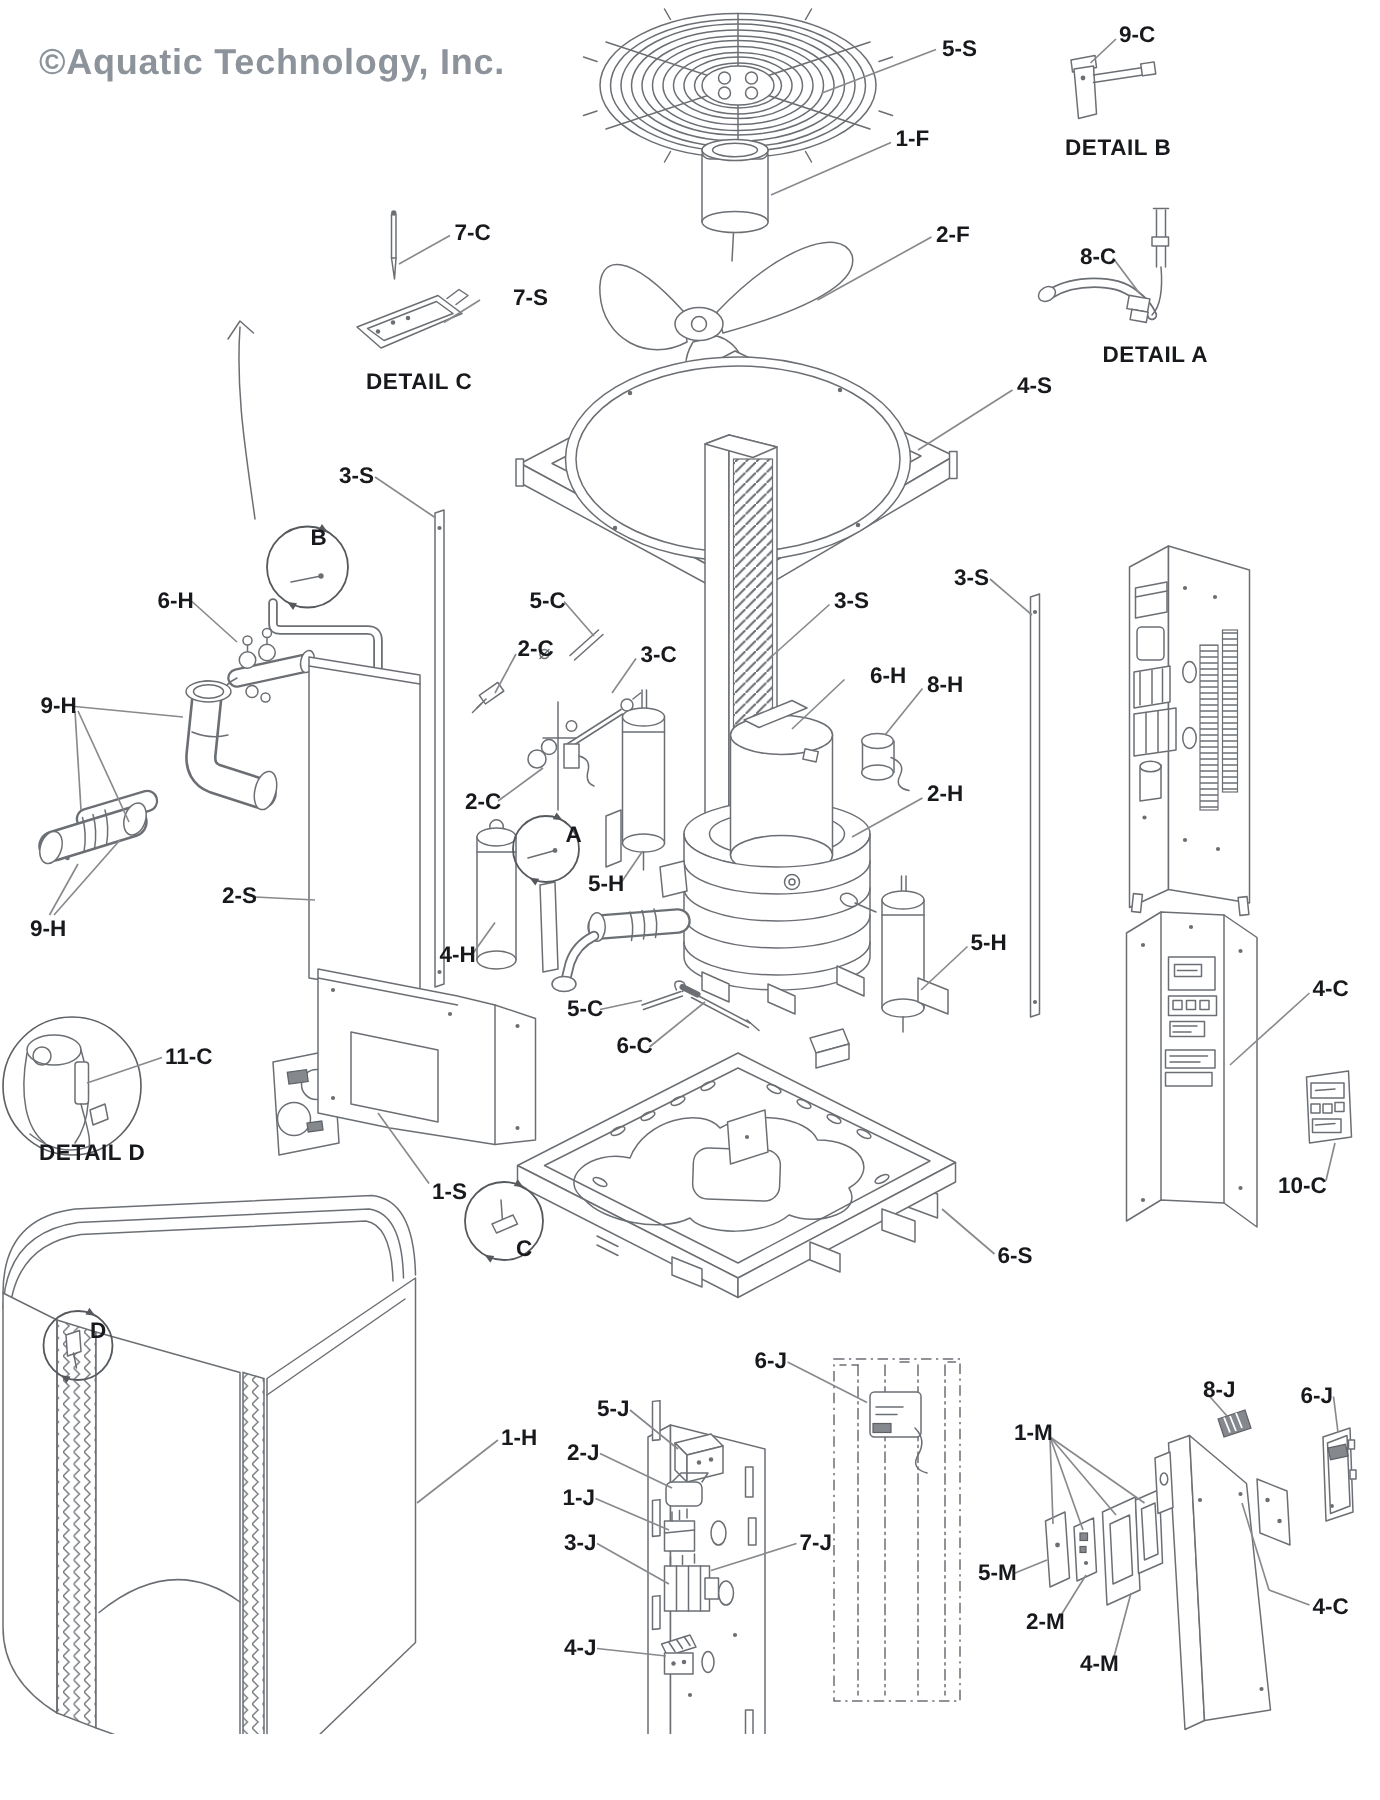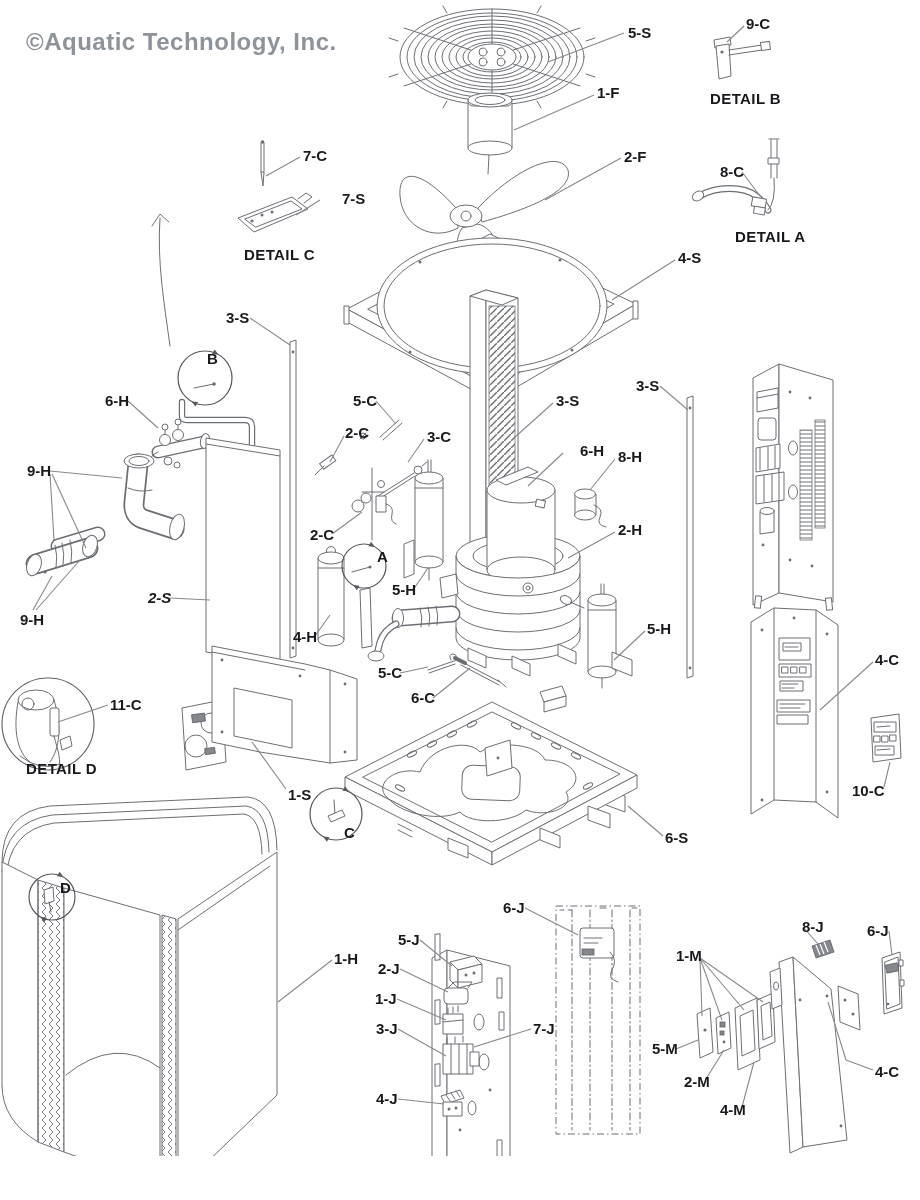--- a/index.html
+++ b/index.html
@@ -673,21 +673,21 @@
       <div class="callout" style="left: 636px; top: 377px;">3-S</div>
       <div class="callout" style="left: 353px; top: 392px;">5-C</div>
       <div class="callout" style="left: 345px; top: 424px;">2-C</div>
       <div class="callout" style="left: 427px; top: 428px;">3-C</div>
       <div class="callout" style="left: 105px; top: 392px;">6-H</div>
       <div class="callout" style="left: 566px; top: 442px; margin-left: 14px;">6-H</div>
       <div class="callout" style="left: 618px; top: 448px;">8-H</div>
       <div class="callout" style="left: 27px; top: 462px;">9-H</div>
       <div class="callout" style="left: 310px; top: 526px;">2-C</div>
       <div class="callout" style="left: 618px; top: 521px;">2-H</div>
-      <div class="callout" style="left: 148px; top: 589px; font-style: italic;">2-S</div>
+      <div class="callout" style="left: 148px; top: 589px;">2-S</div>
       <div class="callout" style="left: 20px; top: 611px;">9-H</div>
       <div class="callout" style="left: 392px; top: 581px;">5-H</div>
       <div class="callout" style="left: 293px; top: 628px;">4-H</div>
       <div class="callout" style="left: 647px; top: 620px;">5-H</div>
       <div class="callout" style="left: 378px; top: 664px;">5-C</div>
       <div class="callout" style="left: 411px; top: 689px;">6-C</div>
       <div class="callout" style="left: 110px; top: 696px;">11-C</div>
       <div class="callout" style="left: 288px; top: 786px;">1-S</div>
       <div class="callout" style="left: 665px; top: 829px;">6-S</div>
       <div class="callout" style="left: 875px; top: 651px;">4-C</div>

